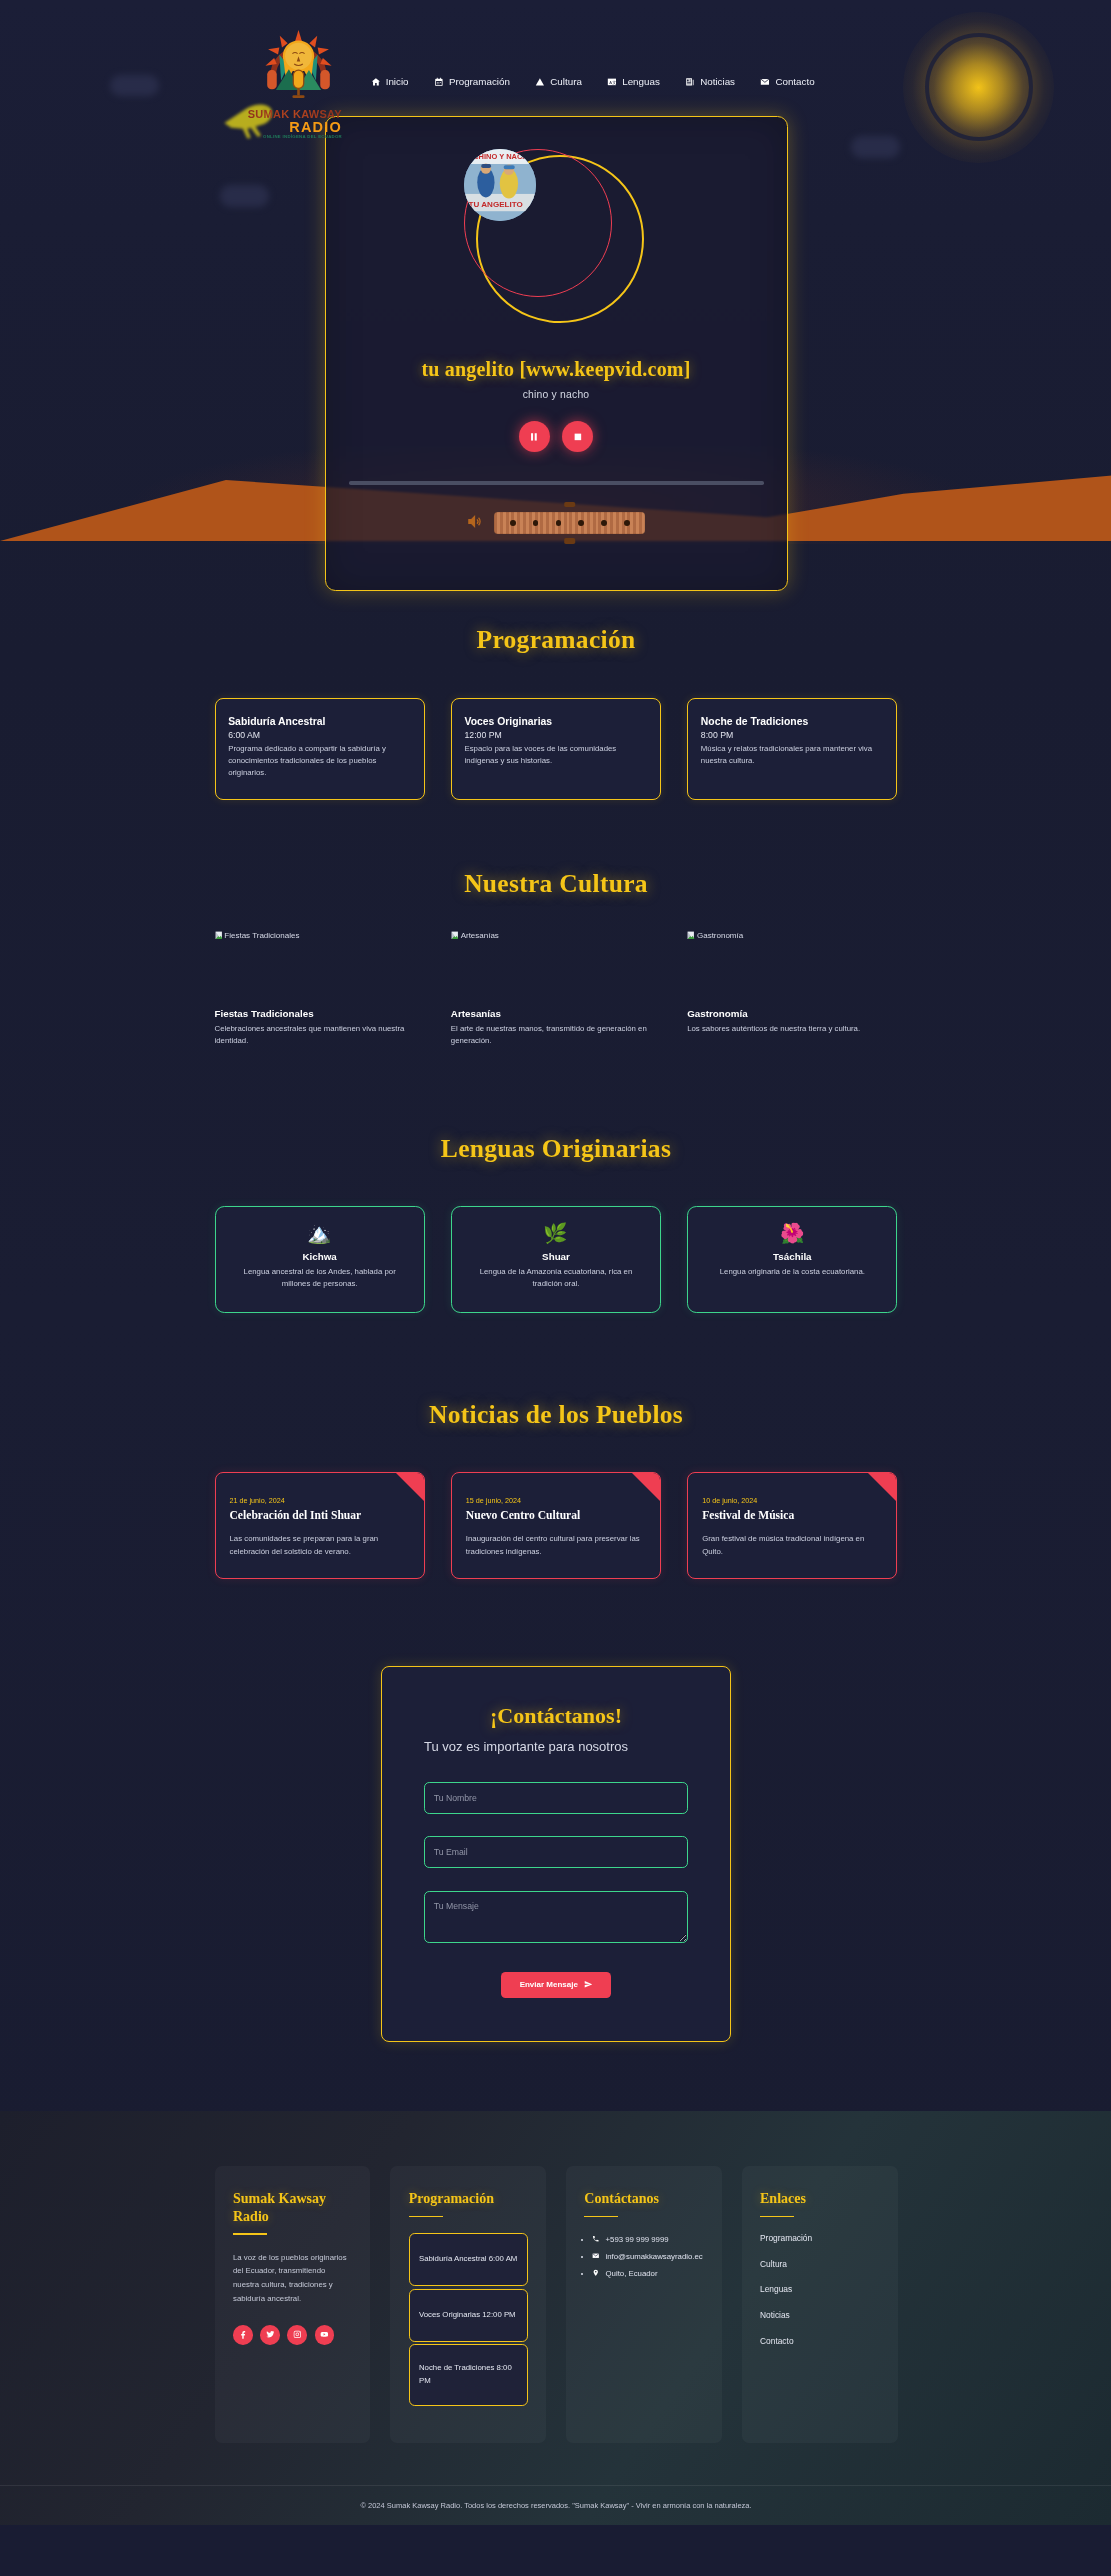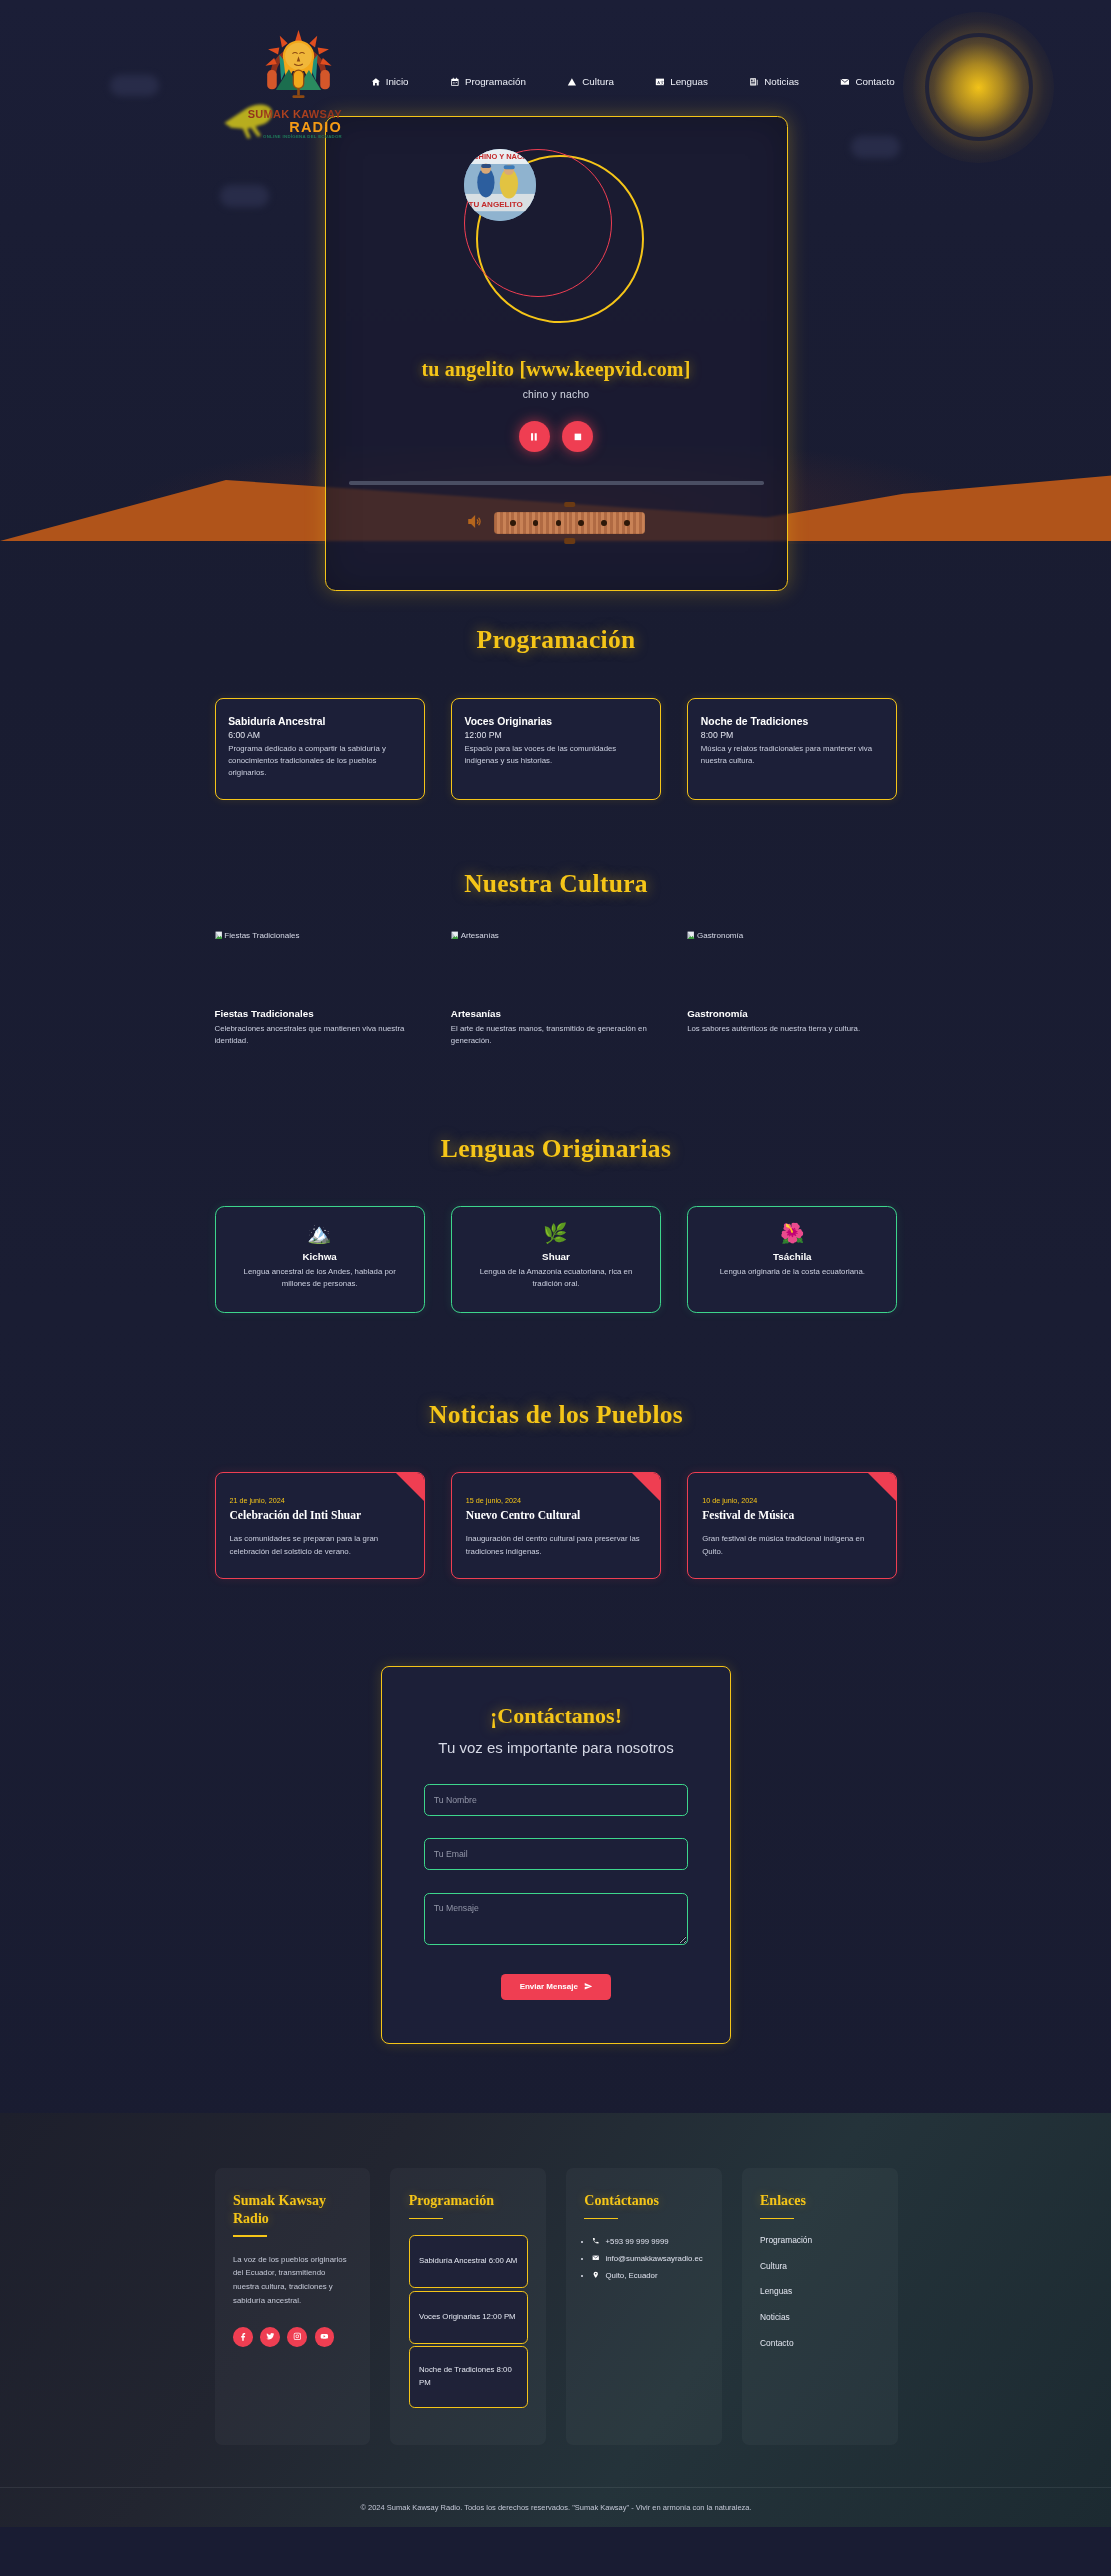--- a/index.html
+++ b/index.html
@@ -56,21 +56,21 @@
     display:flex;align-items:center;padding-top:24px;padding-left:226px;
   }
   .logo{
     width:116px;flex:0 0 116px;display:flex;flex-direction:column;align-items:flex-end;
   }
   .logo-mark{width:87px;height:87px;display:block;}
   .logo-txt1{font-family:"Liberation Sans",sans-serif;font-weight:bold;font-size:11px;letter-spacing:0.3px;
     background:linear-gradient(90deg,#8e2f1c,#b4451f,#8e2f1c);-webkit-background-clip:text;background-clip:text;color:transparent;margin-top:-3.5px;}
   .logo-txt2{font-family:"Liberation Sans",sans-serif;font-weight:bold;font-size:14.5px;color:#f59b15;letter-spacing:1.2px;line-height:1;margin-left:17px;}
   .logo-txt3{font-size:4.3px;color:#1f7a5a;letter-spacing:0.3px;font-weight:bold;}
-  nav.menu{display:flex;gap:16px;margin-left:16px;}
+  nav.menu{display:flex;gap:0;margin-left:16px;}
   .menu-item{
     display:flex;align-items:center;gap:5.2px;color:#eef0f8;font-size:9.8px;
     padding:4.6px 12.7px;cursor:pointer;text-decoration:none;white-space:nowrap;
   }
   .menu-item svg{width:9.8px;height:9.8px;fill:#ffffff;flex:0 0 9.8px;}
 
   
   .player-wrap{position:relative;z-index:9;display:flex;justify-content:center;margin-top:-23px;}
   .player{
     width:463px;min-height:475px;border:1.2px solid #f5c518;border-radius:10.4px;
@@ -172,21 +172,21 @@
   .news-card p{font-size:7.8px;line-height:1.6;color:#ccd0e0;}
 
   
   #contacto{padding-top:87px;padding-bottom:69px;display:flex;justify-content:center;}
   .contact-box{
     width:350px;border:1.2px solid #f5c518;border-radius:8px;background:#1c1f38;
     padding:36px 42px 43px;box-shadow:0 0 12.7px rgba(245,197,24,.18);
   }
   .contact-title{font-family:"Liberation Serif",serif;font-weight:bold;font-size:22px;color:#f5c518;
     text-align:center;text-shadow:0 0 11.6px rgba(245,197,24,.55);}
-  .contact-sub{text-align:center;font-size:15px;color:#d6d9e6;margin-top:10.4px;margin-bottom:28px;}
+  .contact-sub{text-align:left;font-size:13px;color:#d6d9e6;margin-top:10.4px;margin-bottom:28px;}
   .field{
     width:100%;background:transparent;border:0.9px solid #3dd68c;border-radius:5.2px;
     color:#eceefa;font-size:8.7px;font-family:"Liberation Sans",sans-serif;
     padding:9.8px 8.7px;outline:none;display:block;margin-bottom:22.6px;
   }
   .field::placeholder{color:#9296a8;}
   textarea.field{height:52px;resize:vertical;margin-bottom:29px;}
   .send-wrap{display:flex;justify-content:center;}
   .send-btn{
     background:#ef3e52;border:none;border-radius:4.6px;color:#fff;cursor:pointer;

